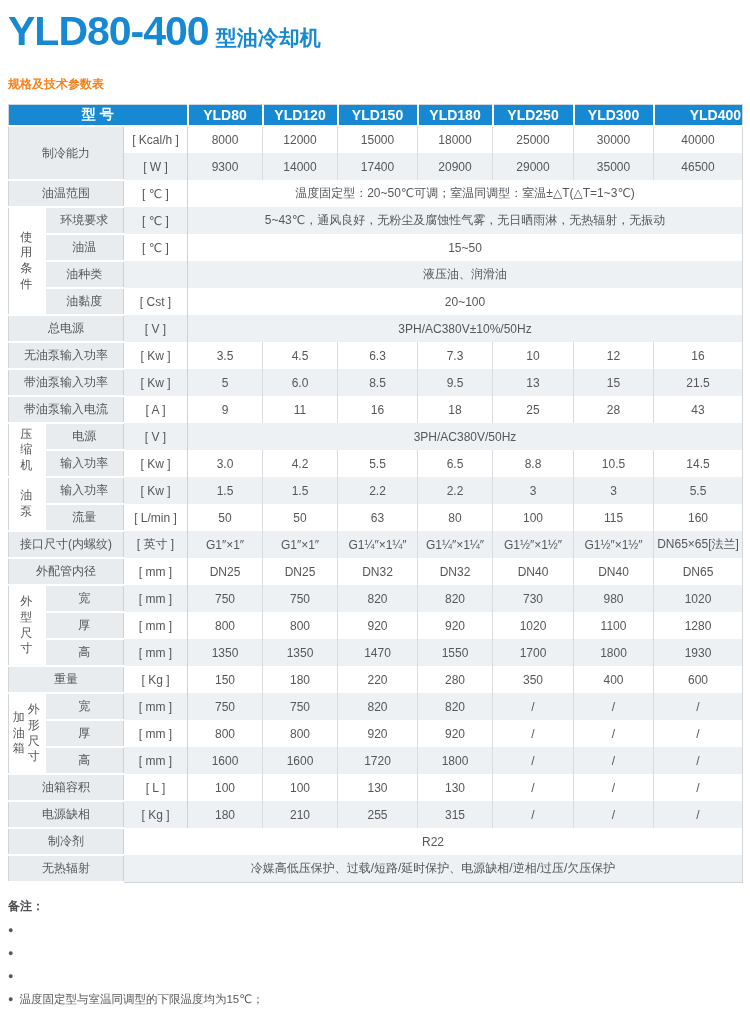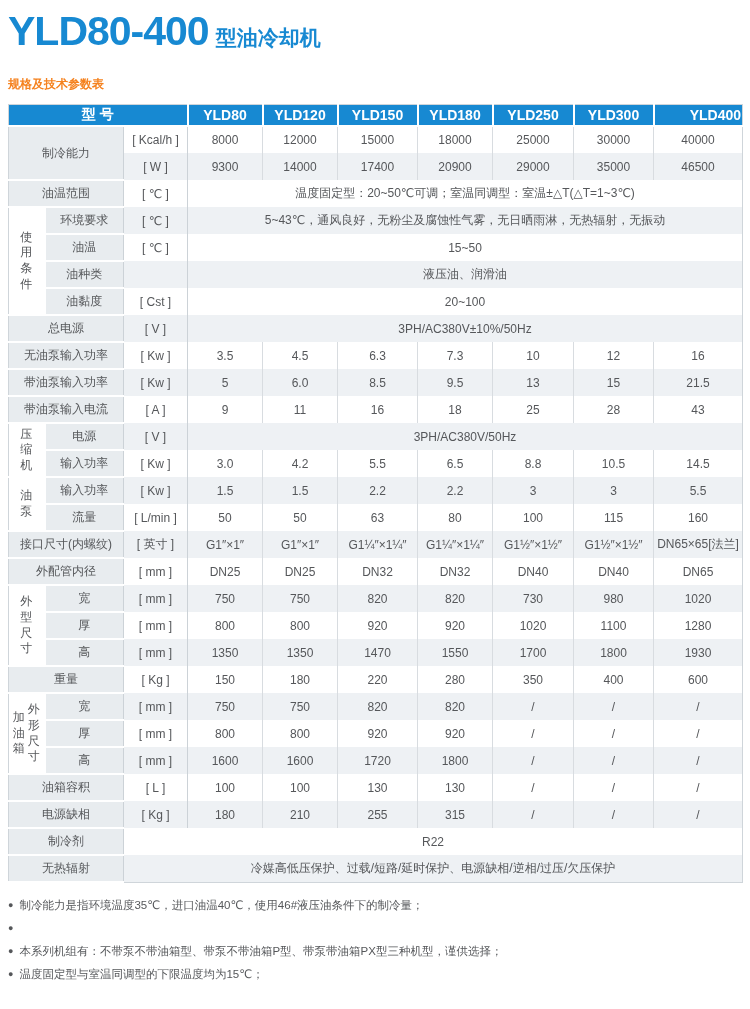--- a/index.html
+++ b/index.html
@@ -355,31 +355,30 @@
           <td class="value-full" colspan="8">R22</td>
         </tr>
         <tr class="stripe">
           <td class="label" colspan="2">无热辐射</td>
           <td class="value-full" colspan="8">冷媒高低压保护、过载/短路/延时保护、电源缺相/逆相/过压/欠压保护</td>
         </tr>
       </tbody>
   </table>
 
   <div class="notes">
+    <div class="notes-title">备注：</div>
     <div id="notes-list">
         <div class="note">
           <span class="bullet">●</span>
-          <span class="note-text">制冷能力是指环境温度35℃，进口油温40℃，使用46#液压油条件下的制冷量；</span>
         </div>
         <div class="note">
           <span class="bullet">●</span>
         </div>
         <div class="note">
           <span class="bullet">●</span>
-          <span class="note-text">本系列机组有：不带泵不带油箱型、带泵不带油箱P型、带泵带油箱PX型三种机型，谨供选择；</span>
         </div>
         <div class="note">
           <span class="bullet">●</span>
           <span class="note-text">温度固定型与室温同调型的下限温度均为15℃；</span>
         </div>
       </div>
   </div>
 </div>
 
 </body></html>

